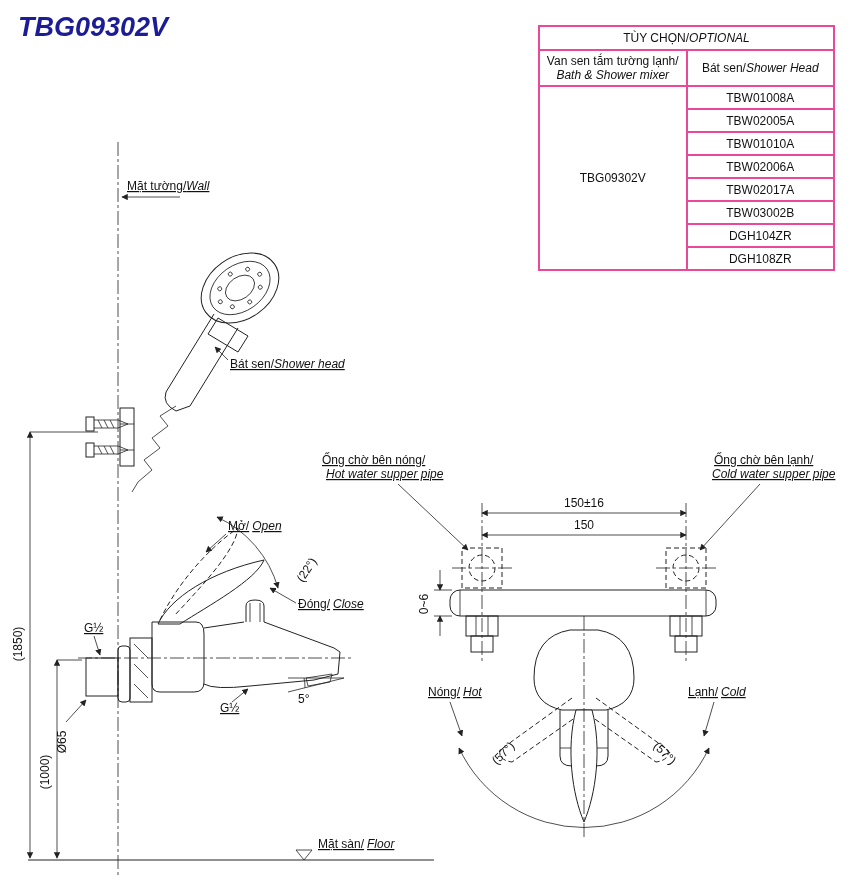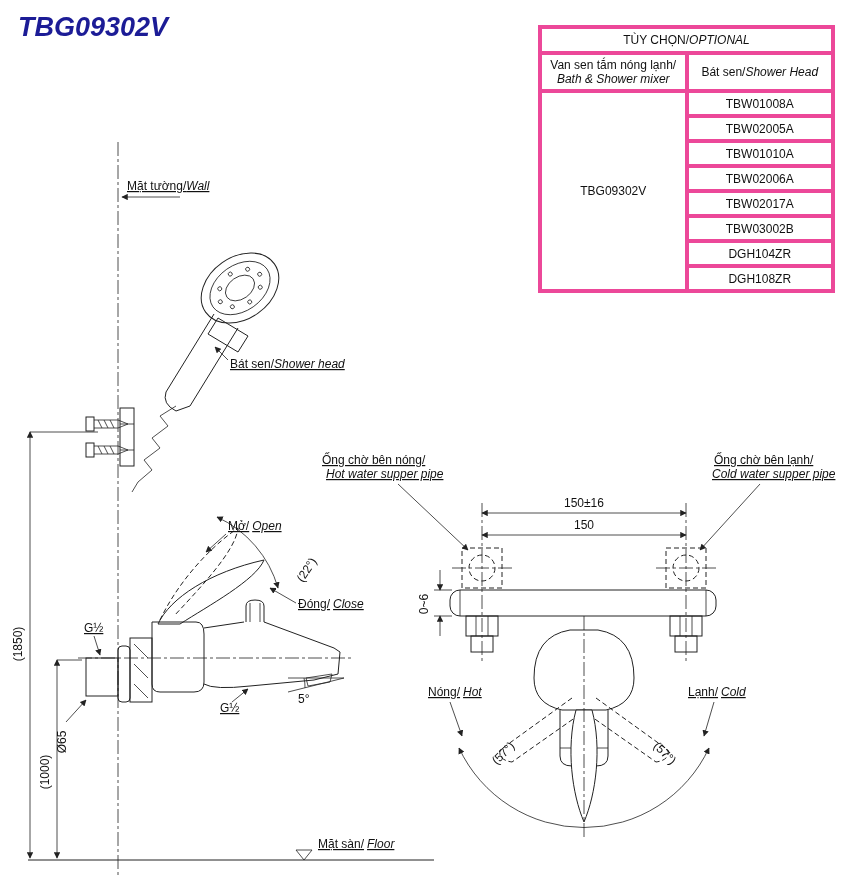--- a/index.html
+++ b/index.html
@@ -9,21 +9,21 @@
   }
   .page-title {
     position:absolute; left:18px; top:12px;
     font-size:27px; font-weight:bold; font-style:italic; color:#1c1c96;
   }
   table.options {
     position:absolute; left:538px; top:25px; width:297px;
     border-collapse:collapse; table-layout:fixed;
   }
   table.options td {
-    border:4px solid #ec4899; text-align:center; vertical-align:middle;
+    border:2px solid #ec4899; text-align:center; vertical-align:middle;
     font-size:12px; color:#111; padding:1px 2px; line-height:14px;
   }
   td.hdr { height:20px; }
   td.colhdr { height:32px; }
   td.code { height:19px; font-size:12.5px; }
   .it { font-style:italic; }
   svg text { font-family:"Liberation Sans", sans-serif; font-size:12px; fill:#111; }
   svg text.u { text-decoration:underline; }
   .ln { stroke:#222; fill:none; stroke-width:1; }
   .thin { stroke-width:0.8; }
@@ -38,21 +38,21 @@
 
 <table class="options">
   <tbody>
       <tr>
     <td colspan="2" class="hdr">
       <span>TÙY CHỌN/</span><span class="it">OPTIONAL</span>
     </td>
   </tr>
   <tr>
     <td class="colhdr">
-      <div><span>Van sen tắm nóng lạnh/</span></div>
+      <div><span>Van sen tắm tường lạnh/</span></div>
       <div class="it"><span>Bath &amp; Shower mixer</span></div>
     </td>
     <td class="colhdr">
       <span>Bát sen/</span><span class="it">Shower Head</span>
     </td>
   </tr>
   <tr>
     <td rowspan="8">TBG09302V</td>
     <td class="code">TBW01008A</td>
   </tr>

